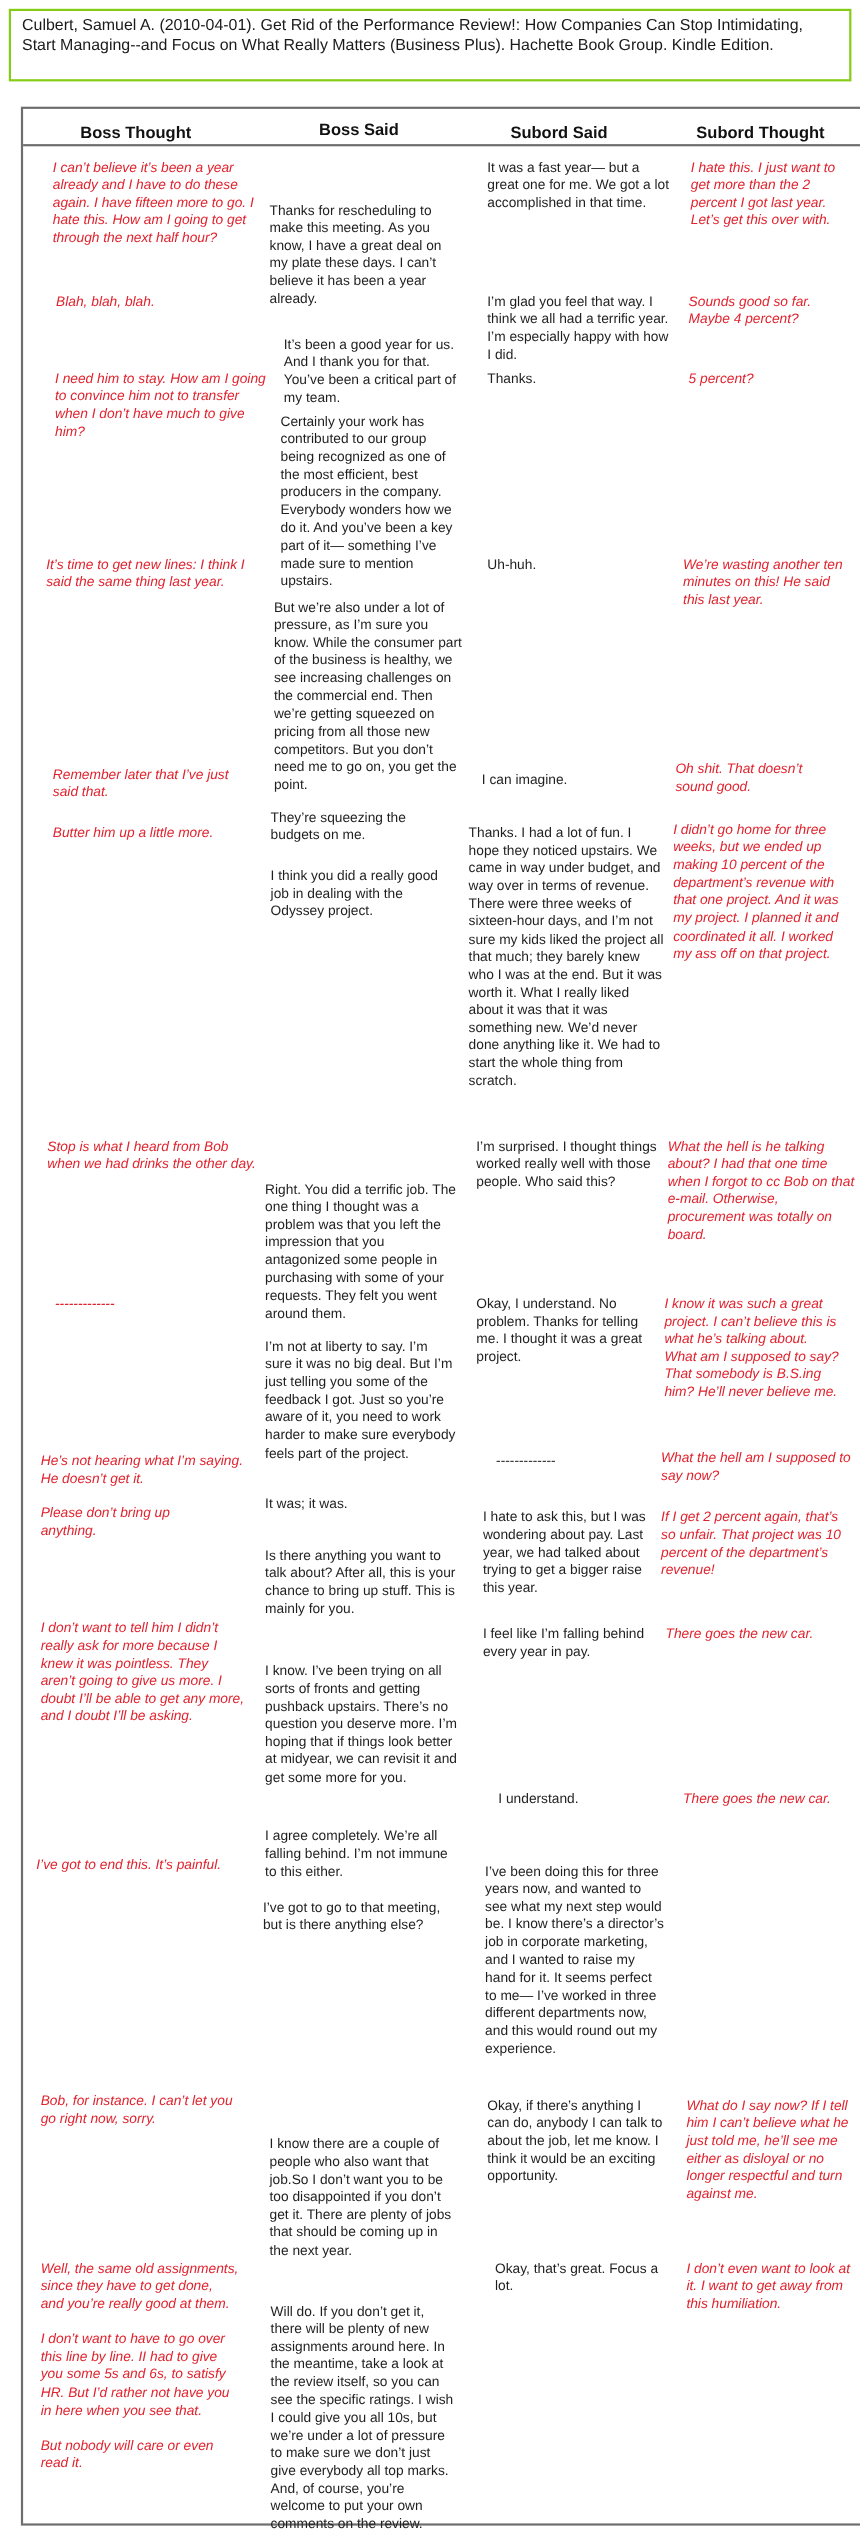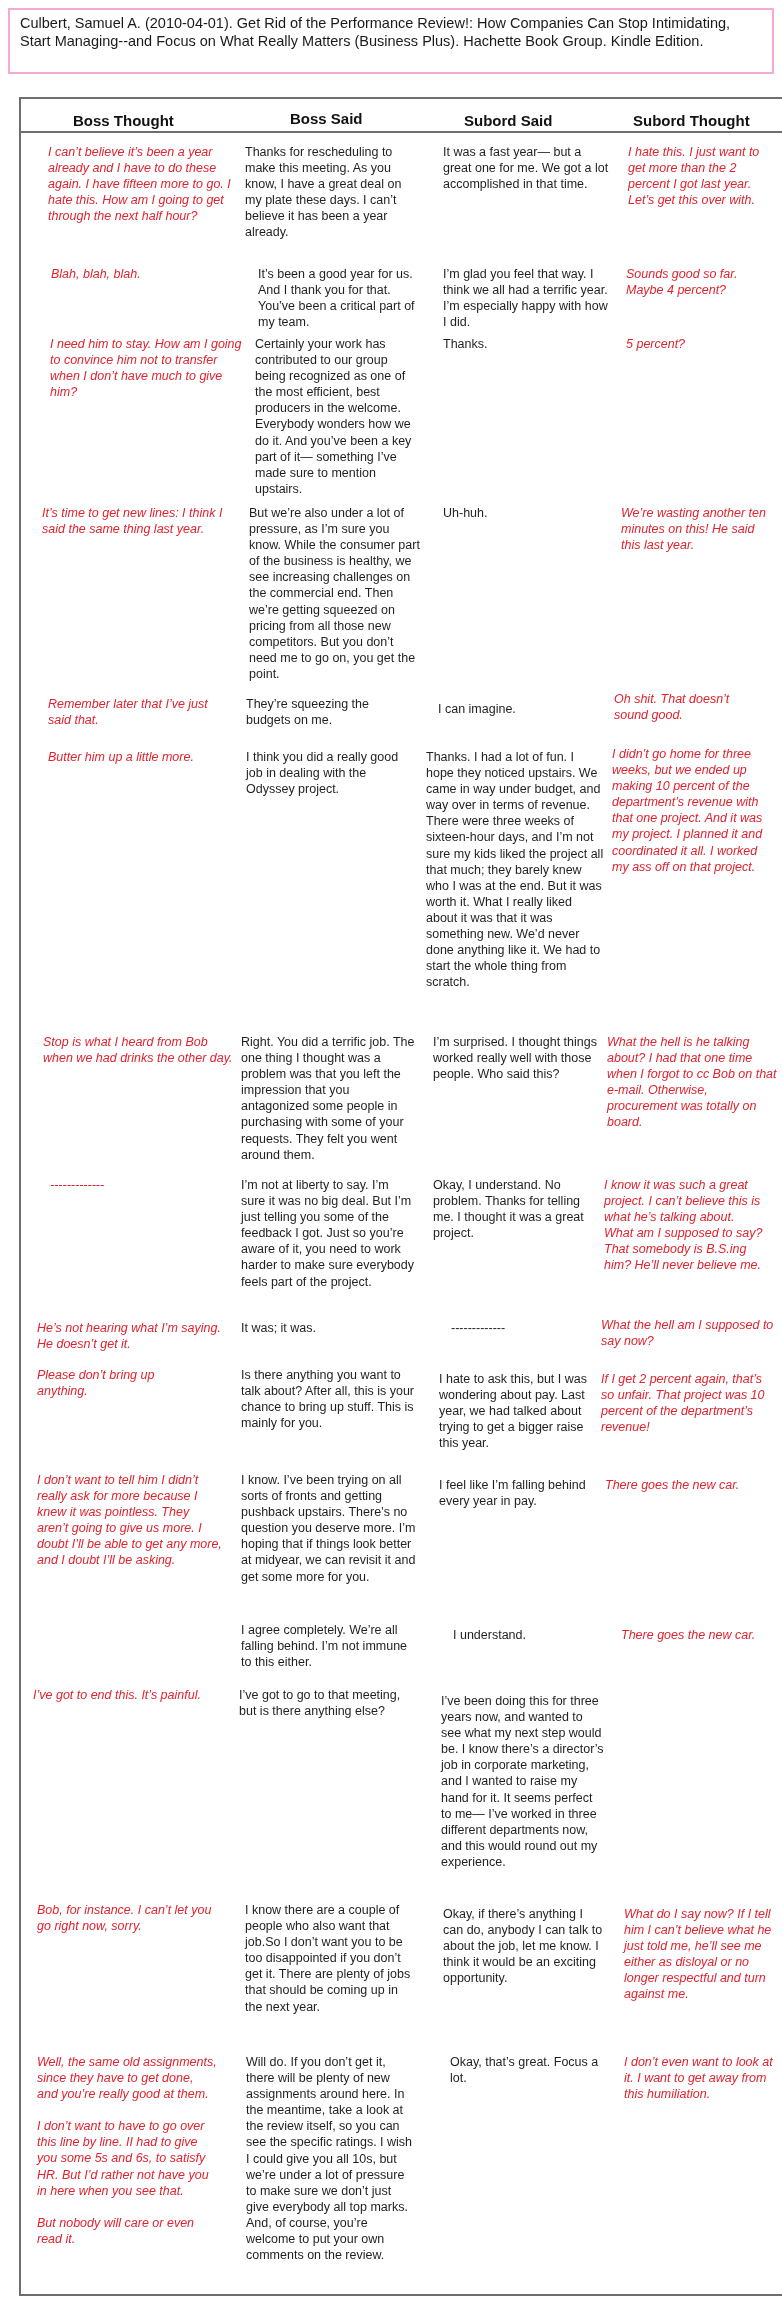--- a/index.html
+++ b/index.html
@@ -1,35 +1,35 @@
 <!DOCTYPE html>
 <html><head>
 <meta charset="utf-8">
 <style>
   html, body { margin: 0; padding: 0; background: #ffffff; }
   body { width: 782px; height: 2300px; position: relative; font-family: "Liberation Sans", sans-serif; color: #1a1a1a; overflow: hidden; }
   .citation {
     position: absolute; left: 8px; top: 8px; width: 766px; height: 66px;
-    border: 2px solid #f9a8d4; box-sizing: border-box;
+    border: 2px solid #84cc16; box-sizing: border-box;
     padding: 4px 10px; font-size: 14.5px; line-height: 18px; color: #1a1a1a;
   }
   .table-frame {
     position: absolute; left: 19px; top: 97px; width: 769px; height: 2199px;
     border: 2px solid #6e6e6e; box-sizing: border-box;
   }
   .header-row {
     position: absolute; left: 0; top: 0; width: 765px; height: 34px;
     border-bottom: 2px solid #6e6e6e; box-sizing: border-box;
   }
   .hdr { position: absolute; top: 13px; font-weight: bold; font-size: 15px; color: #111; }
   .cell { position: absolute; font-size: 12.5px; line-height: 16.1px; }
   .said { color: #1f1f1f; }
   .thought { color: #e0232e; font-style: italic; }
   .c1 { left: 27px; width: 195px; }
-  .c2 { left: 224px; width: 170px; }
+  .c2 { left: 224px; width: 170px; margin-top: 39px; }
   .c3 { left: 422px; width: 170px; }
   .c4 { left: 605px; width: 160px; }
   .para { margin: 0 0 16px 0; }
 </style>
 </head>
 <body>
 
 <div class="citation">Culbert, Samuel A. (2010-04-01). Get Rid of the Performance Review!: How Companies Can Stop Intimidating, Start Managing--and Focus on What Really Matters (Business Plus). Hachette Book Group. Kindle Edition.</div>
 
 <div class="table-frame">
@@ -44,21 +44,21 @@
   <div class="cell said c2" style="top:45px">Thanks for rescheduling to make this meeting. As you know, I have a great deal on my plate these days. I can’t believe it has been a year already.</div>
   <div class="cell said c3" style="top:45px">It was a fast year— but a great one for me. We got a lot accomplished in that time.</div>
   <div class="cell thought c4" style="top:45px;left:607px;width:150px">I hate this. I just want to get more than the 2 percent I got last year. Let’s get this over with.</div>
 
   <div class="cell thought c1" style="top:167px;left:30px">Blah, blah, blah.</div>
   <div class="cell said c2" style="top:167px;left:237px;width:160px">It’s been a good year for us. And I thank you for that. You’ve been a critical part of my team.</div>
   <div class="cell said c3" style="top:167px">I’m glad you feel that way. I think we all had a terrific year. I’m especially happy with how I did.</div>
   <div class="cell thought c4" style="top:167px;left:605px;width:150px">Sounds good so far. Maybe 4 percent?</div>
 
   <div class="cell thought c1" style="top:237px;left:29px">I need him to stay. How am I going to convince him not to transfer when I don’t have much to give him?</div>
-  <div class="cell said c2" style="top:237px;left:234px;width:165px">Certainly your work has contributed to our group being recognized as one of the most efficient, best producers in the welcome. Everybody wonders how we do it. And you’ve been a key part of it— something I’ve made sure to mention upstairs.</div>
+  <div class="cell said c2" style="top:237px;left:234px;width:165px">Certainly your work has contributed to our group being recognized as one of the most efficient, best producers in the company. Everybody wonders how we do it. And you’ve been a key part of it— something I’ve made sure to mention upstairs.</div>
   <div class="cell said c3" style="top:237px">Thanks.</div>
   <div class="cell thought c4" style="top:237px;left:605px">5 percent?</div>
 
   <div class="cell thought c1" style="top:406px;left:21px">It’s time to get new lines: I think I said the same thing last year.</div>
   <div class="cell said c2" style="top:406px;left:228px;width:172px">But we’re also under a lot of pressure, as I’m sure you know. While the consumer part of the business is healthy, we see increasing challenges on the commercial end. Then we’re getting squeezed on pricing from all those new competitors. But you don’t need me to go on, you get the point.</div>
   <div class="cell said c3" style="top:406px">Uh-huh.</div>
   <div class="cell thought c4" style="top:406px;left:600px;width:150px">We’re wasting another ten minutes on this! He said this last year.</div>
 
   <div class="cell thought c1" style="top:597px;left:27px;width:160px">Remember later that I’ve just said that.</div>
   <div class="cell said c2" style="top:597px;left:225px;width:160px">They’re squeezing the budgets on me.</div>

